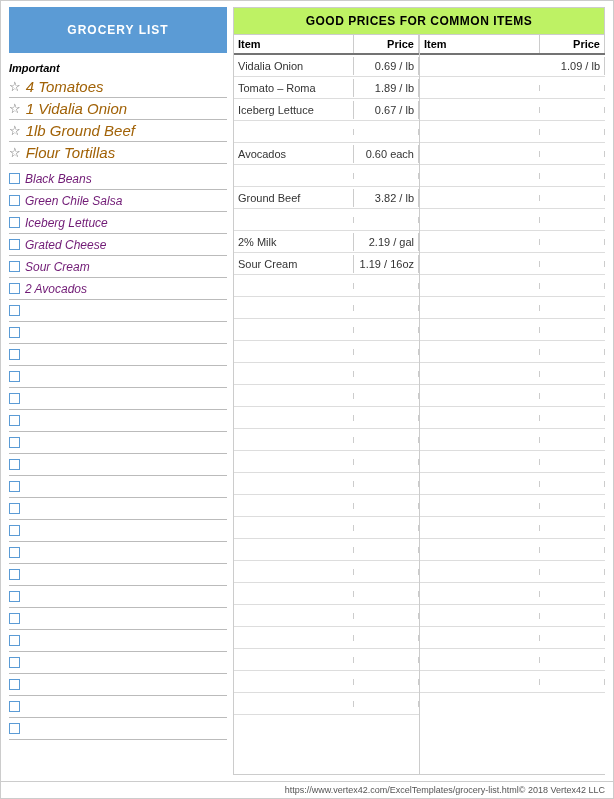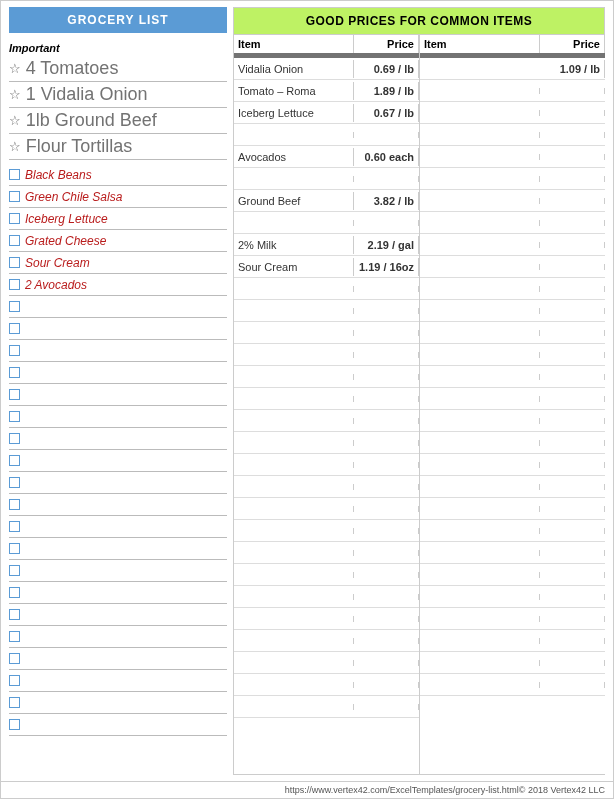--- a/index.html
+++ b/index.html
@@ -28,21 +28,21 @@
     .left-col {
       width: 218px;
       flex-shrink: 0;
     }
     .grocery-header {
       background: #5b9bd5;
       color: #fff;
       text-align: center;
       font-weight: bold;
       font-size: 12px;
-      padding: 6px 4px;
+      padding: 16px 4px;
       letter-spacing: 1px;
     }
     .important-label {
       font-style: italic;
       font-weight: bold;
       font-size: 11px;
       margin-top: 9px;
       margin-bottom: 2px;
       color: #000;
     }
@@ -53,22 +53,23 @@
       border-bottom: 1px solid #bbb;
       min-height: 22px;
     }
     .star-icon {
       font-size: 13px;
       color: #666;
       margin-right: 5px;
       flex-shrink: 0;
     }
     .star-text {
-      font-size: 18px;
-      color: #737373;
+      font-style: italic;
+      font-size: 15px;
+      color: #a16207;
     }
     .checkbox-section {
       margin-top: 4px;
     }
     .check-item {
       display: flex;
       align-items: center;
       padding: 1px 0;
       border-bottom: 1px solid #bbb;
       min-height: 22px;
@@ -77,21 +78,21 @@
       width: 11px;
       height: 11px;
       border: 1px solid #5b9bd5;
       background: #fff;
       margin-right: 5px;
       flex-shrink: 0;
     }
     .check-text {
       font-style: italic;
       font-size: 12px;
-      color: #b91c1c;
+      color: #701a75;
     }
     .empty-check-item {
       display: flex;
       align-items: center;
       padding: 1px 0;
       border-bottom: 1px solid #bbb;
       min-height: 22px;
     }
     .empty-check-box {
       width: 11px;
@@ -122,21 +123,21 @@
       flex: 1;
       gap: 0;
     }
     .prices-table {
       flex: 1;
       border-left: 1px solid #ccc;
       border-bottom: 1px solid #ccc;
     }
     .table-header-row {
       display: flex;
-      border-bottom: 5px solid #737373;
+      border-bottom: 2px solid #737373;
       font-weight: bold;
       font-size: 11px;
     }
     .col-item {
       flex: 2;
       padding: 3px 4px;
       border-right: 1px solid #ccc;
     }
     .col-price {
       flex: 1;
@@ -150,21 +151,20 @@
       min-height: 22px;
       align-items: center;
     }
     .price-row .col-item {
       font-size: 11px;
       color: #333;
     }
     .price-row .col-price {
       font-size: 11px;
       color: #333;
-      font-weight: bold;
     }
 
     
     .footer {
       border-top: 1px solid #ccc;
       display: flex;
       justify-content: flex-end;
       padding: 3px 8px;
       font-size: 9px;
       color: #555;

